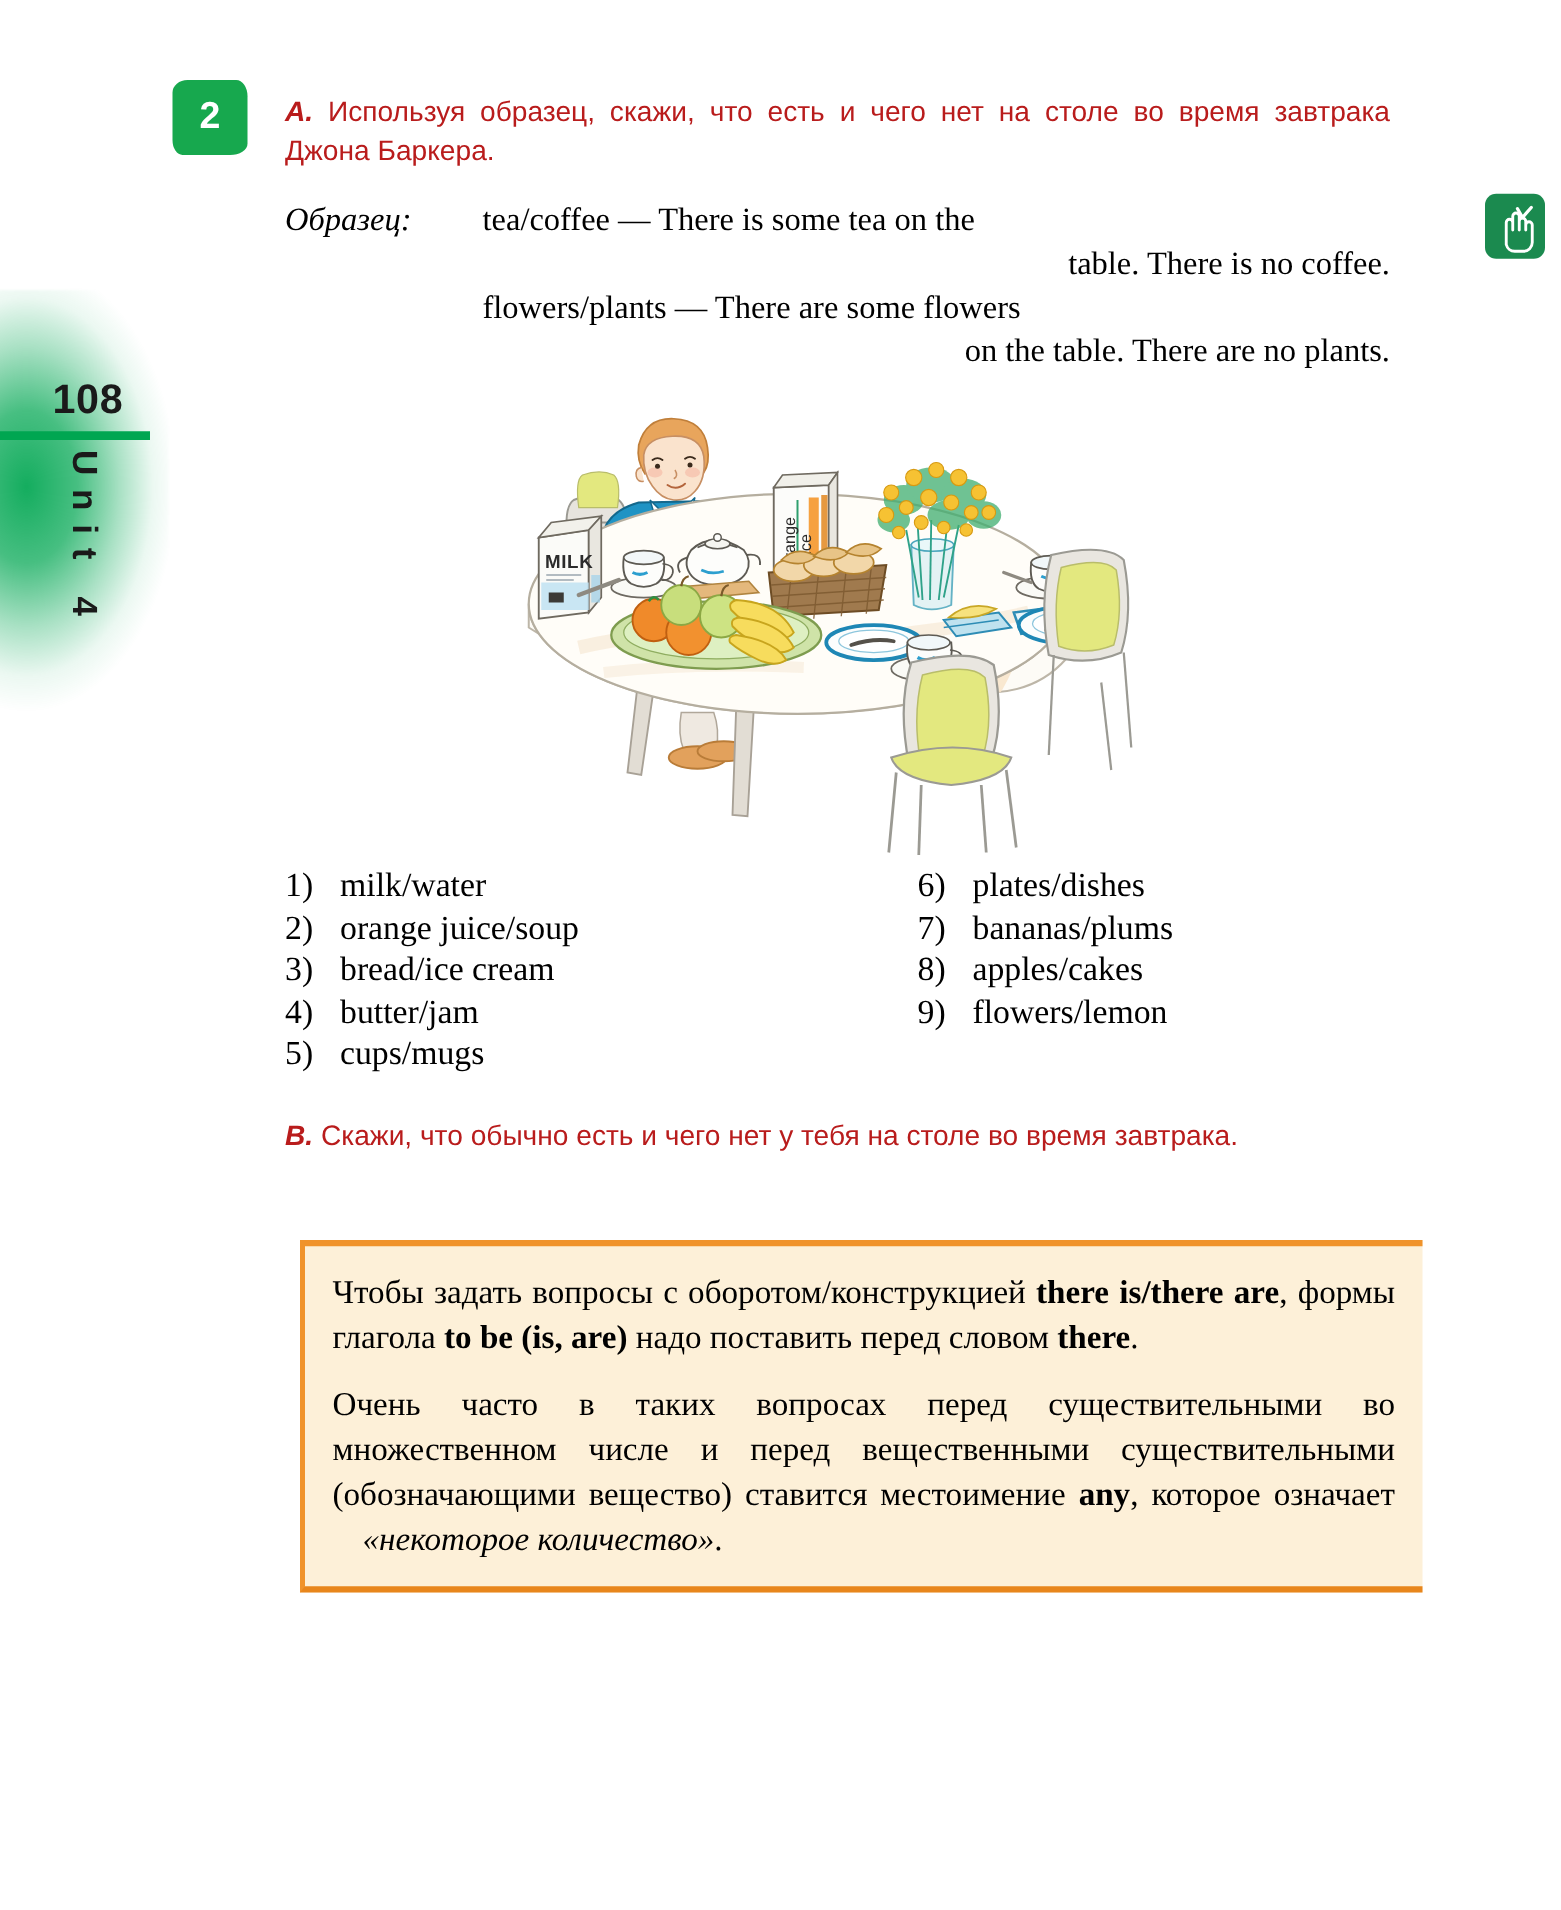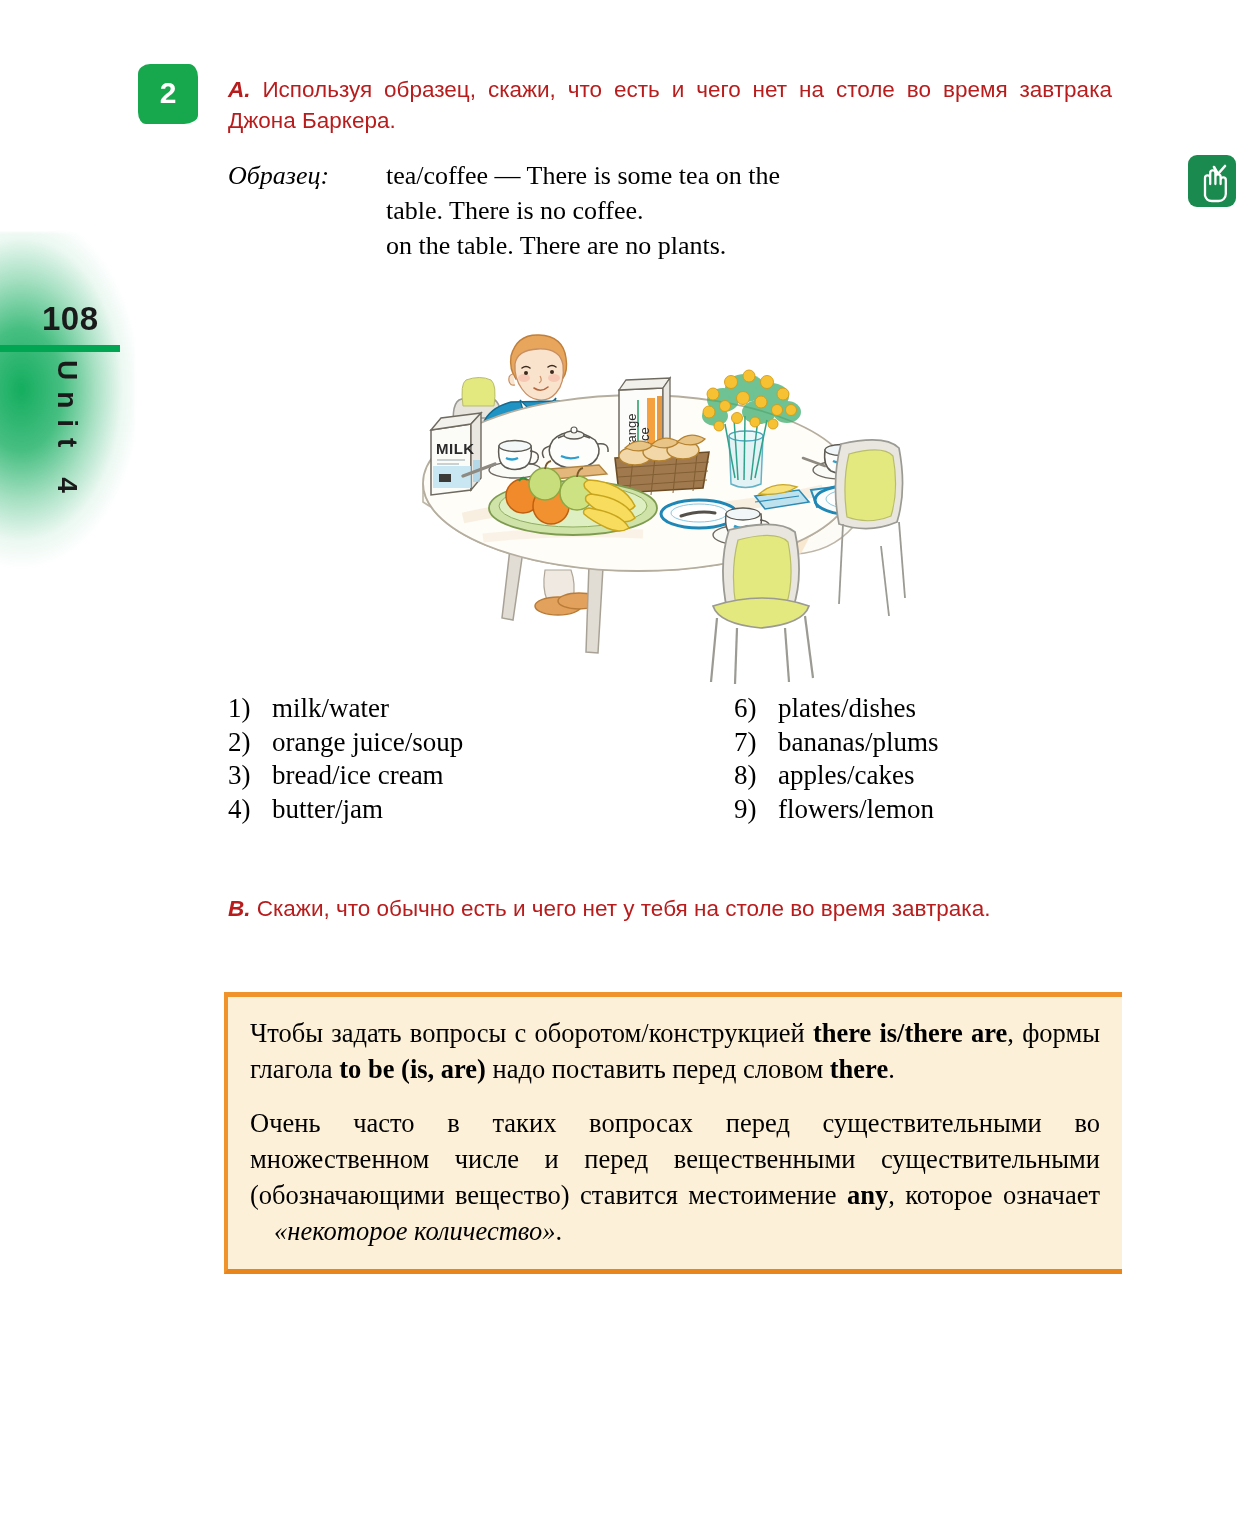--- a/index.html
+++ b/index.html
@@ -126,21 +126,21 @@
     float: left;
     font-style: italic;
     font-weight: normal;
     padding-right: 8px;
     text-align: right;
   }
   #example .ln {
     margin-left: 158px;
     text-align: justify;
   }
-  #example .ln.nj { text-align: left; }
+  #example .ln.nj { text-align: right; }
 
   
   #illustration {
     position: absolute;
     left: 165px; top: 318px;
     width: 520px; height: 370px;
   }
 
   
   #items {
@@ -153,21 +153,21 @@
   }
   #items .col { position: absolute; top: 0; }
   #items .col-left { left: 0; }
   #items .col-right { left: 506px; }
   #items .row { white-space: nowrap; }
   #items .n { display: inline-block; width: 44px; }
 
   
   #grammar-box {
     position: absolute;
-    left: 224px; top: 992px;
+    left: 240px; top: 992px;
     width: 898px;
     background: #fdf0d8;
     border-top: 5px solid #f0932b;
     border-bottom: 5px solid #e8861c;
     border-left: 4px solid #f0932b;
     box-sizing: border-box;
     padding: 18px 22px 20px 22px;
     font-family: "Liberation Serif", serif;
     font-size: 26.5px;
     line-height: 36px;
@@ -203,20 +203,21 @@
 </div>
 
 <div id="content">
 
   <div id="task-a" class="sans-para"><b class="mark">A.</b><span> Используя образец, скажи, что есть и чего нет на столе во время завтрака Джона Баркера.</span></div>
 
   <div id="example">
     <span class="lbl">Образец:</span>
     <div class="ln">tea/coffee — There is some tea on the</div>
     <div class="ln nj">table. There is no coffee.</div>
+    <div class="ln">flowers/plants — There are some flowers</div>
     <div class="ln nj">on the table. There are no plants.</div>
   </div>
 
   <div id="illustration">
     <svg width="520" height="370" viewBox="0 0 520 370" aria-hidden="true">
       <defs>
         <clipPath id="clipTable">
           <ellipse cx="245" cy="165" rx="215" ry="88"></ellipse>
         </clipPath>
         <clipPath id="clipCloth">
@@ -467,20 +468,21 @@
       </g>
     </svg>
   </div>
 
   <div id="items">
     <div class="col col-left">
       <div class="row"><span class="n">1)</span><span>milk/water</span></div>
       <div class="row"><span class="n">2)</span><span>orange juice/soup</span></div>
       <div class="row"><span class="n">3)</span><span>bread/ice cream</span></div>
       <div class="row"><span class="n">4)</span><span>butter/jam</span></div>
+      <div class="row"><span class="n">5)</span><span>cups/mugs</span></div>
     </div>
     <div class="col col-right">
       <div class="row"><span class="n">6)</span><span>plates/dishes</span></div>
       <div class="row"><span class="n">7)</span><span>bananas/plums</span></div>
       <div class="row"><span class="n">8)</span><span>apples/cakes</span></div>
       <div class="row"><span class="n">9)</span><span>flowers/lemon</span></div>
     </div>
   </div>
 
   <div id="task-b" class="sans-para"><b class="mark">B.</b><span> Скажи, что обычно есть и чего нет у тебя на столе во время завтрака.</span></div>

